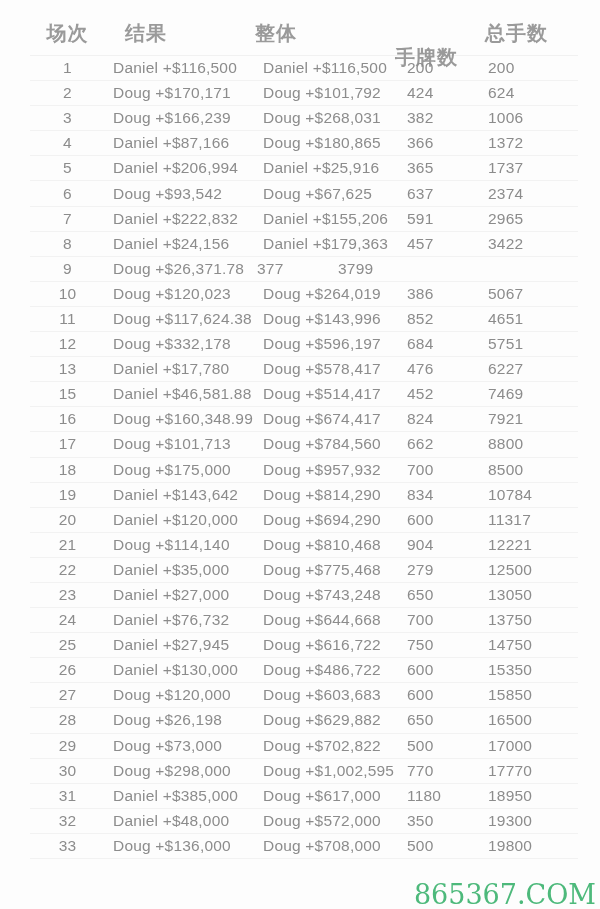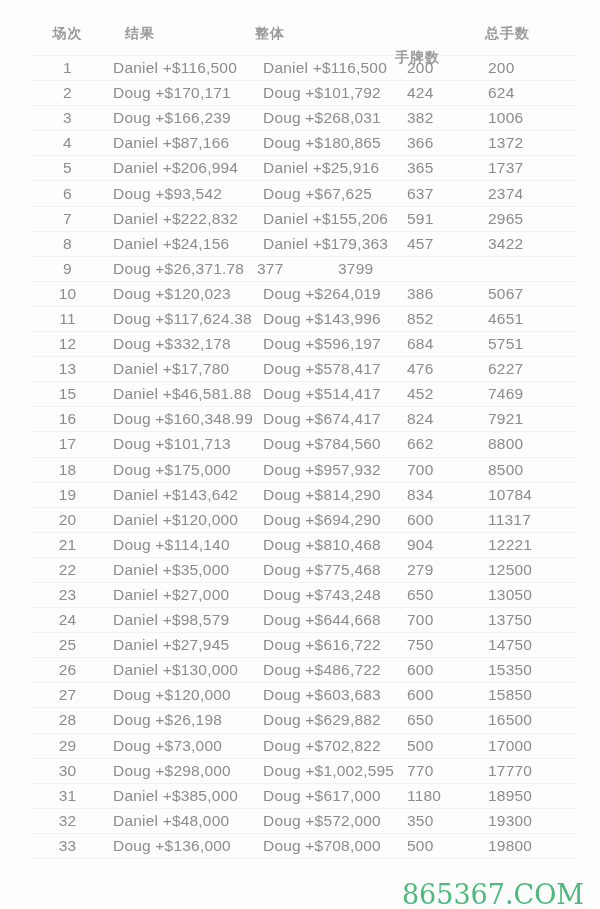--- a/index.html
+++ b/index.html
@@ -9,21 +9,21 @@
     height: 909px;
     background: #fdfdfd;
     overflow: hidden;
     font-family: "Liberation Sans", sans-serif;
   }
   .table { padding: 12px 0 0 30px; }
   .thead {
     display: flex;
     align-items: center;
     height: 44px;
-    font-size: 14px;
+    font-size: 20px;
     font-weight: bold;
     color: #9a9a9a;
     letter-spacing: 1px;
     width: 548px;
     box-sizing: border-box;
     border-bottom: 1px solid #f1f1f1;
   }
   .hcell { box-sizing: border-box; }
   .h1 { width: 75px; text-align: center; }
   .h2 { width: 150px; padding-left: 20px; }
@@ -42,21 +42,21 @@
     border-bottom: 1px solid #f2f2f2;
   }
   .cell { box-sizing: border-box; white-space: nowrap; overflow: hidden; }
   .c1 { width: 75px; text-align: center; }
   .c2 { width: 150px; padding-left: 8px; }
   .c3 { width: 140px; padding-left: 8px; }
   .c4 { width: 85px; padding-left: 12px; }
   .c5 { flex: 1; padding-left: 8px; }
   .watermark {
     position: absolute;
-    right: 16px;
+    right: 4px;
     bottom: 1px;
     font-family: "DejaVu Serif", serif;
     font-size: 27px;
     color: #4db97b;
     line-height: 1;
   }
 </style>
 </head>
 <body>
 
@@ -218,21 +218,21 @@
         </div>
         <div class="trow">
           <span class="cell c1">23</span>
           <span class="cell c2">Daniel +$27,000</span>
           <span class="cell c3">Doug +$743,248</span>
           <span class="cell c4">650</span>
           <span class="cell c5">13050</span>
         </div>
         <div class="trow">
           <span class="cell c1">24</span>
-          <span class="cell c2">Daniel +$98,579</span>
+          <span class="cell c2">Daniel +$76,732</span>
           <span class="cell c3">Doug +$644,668</span>
           <span class="cell c4">700</span>
           <span class="cell c5">13750</span>
         </div>
         <div class="trow">
           <span class="cell c1">25</span>
           <span class="cell c2">Daniel +$27,945</span>
           <span class="cell c3">Doug +$616,722</span>
           <span class="cell c4">750</span>
           <span class="cell c5">14750</span>

